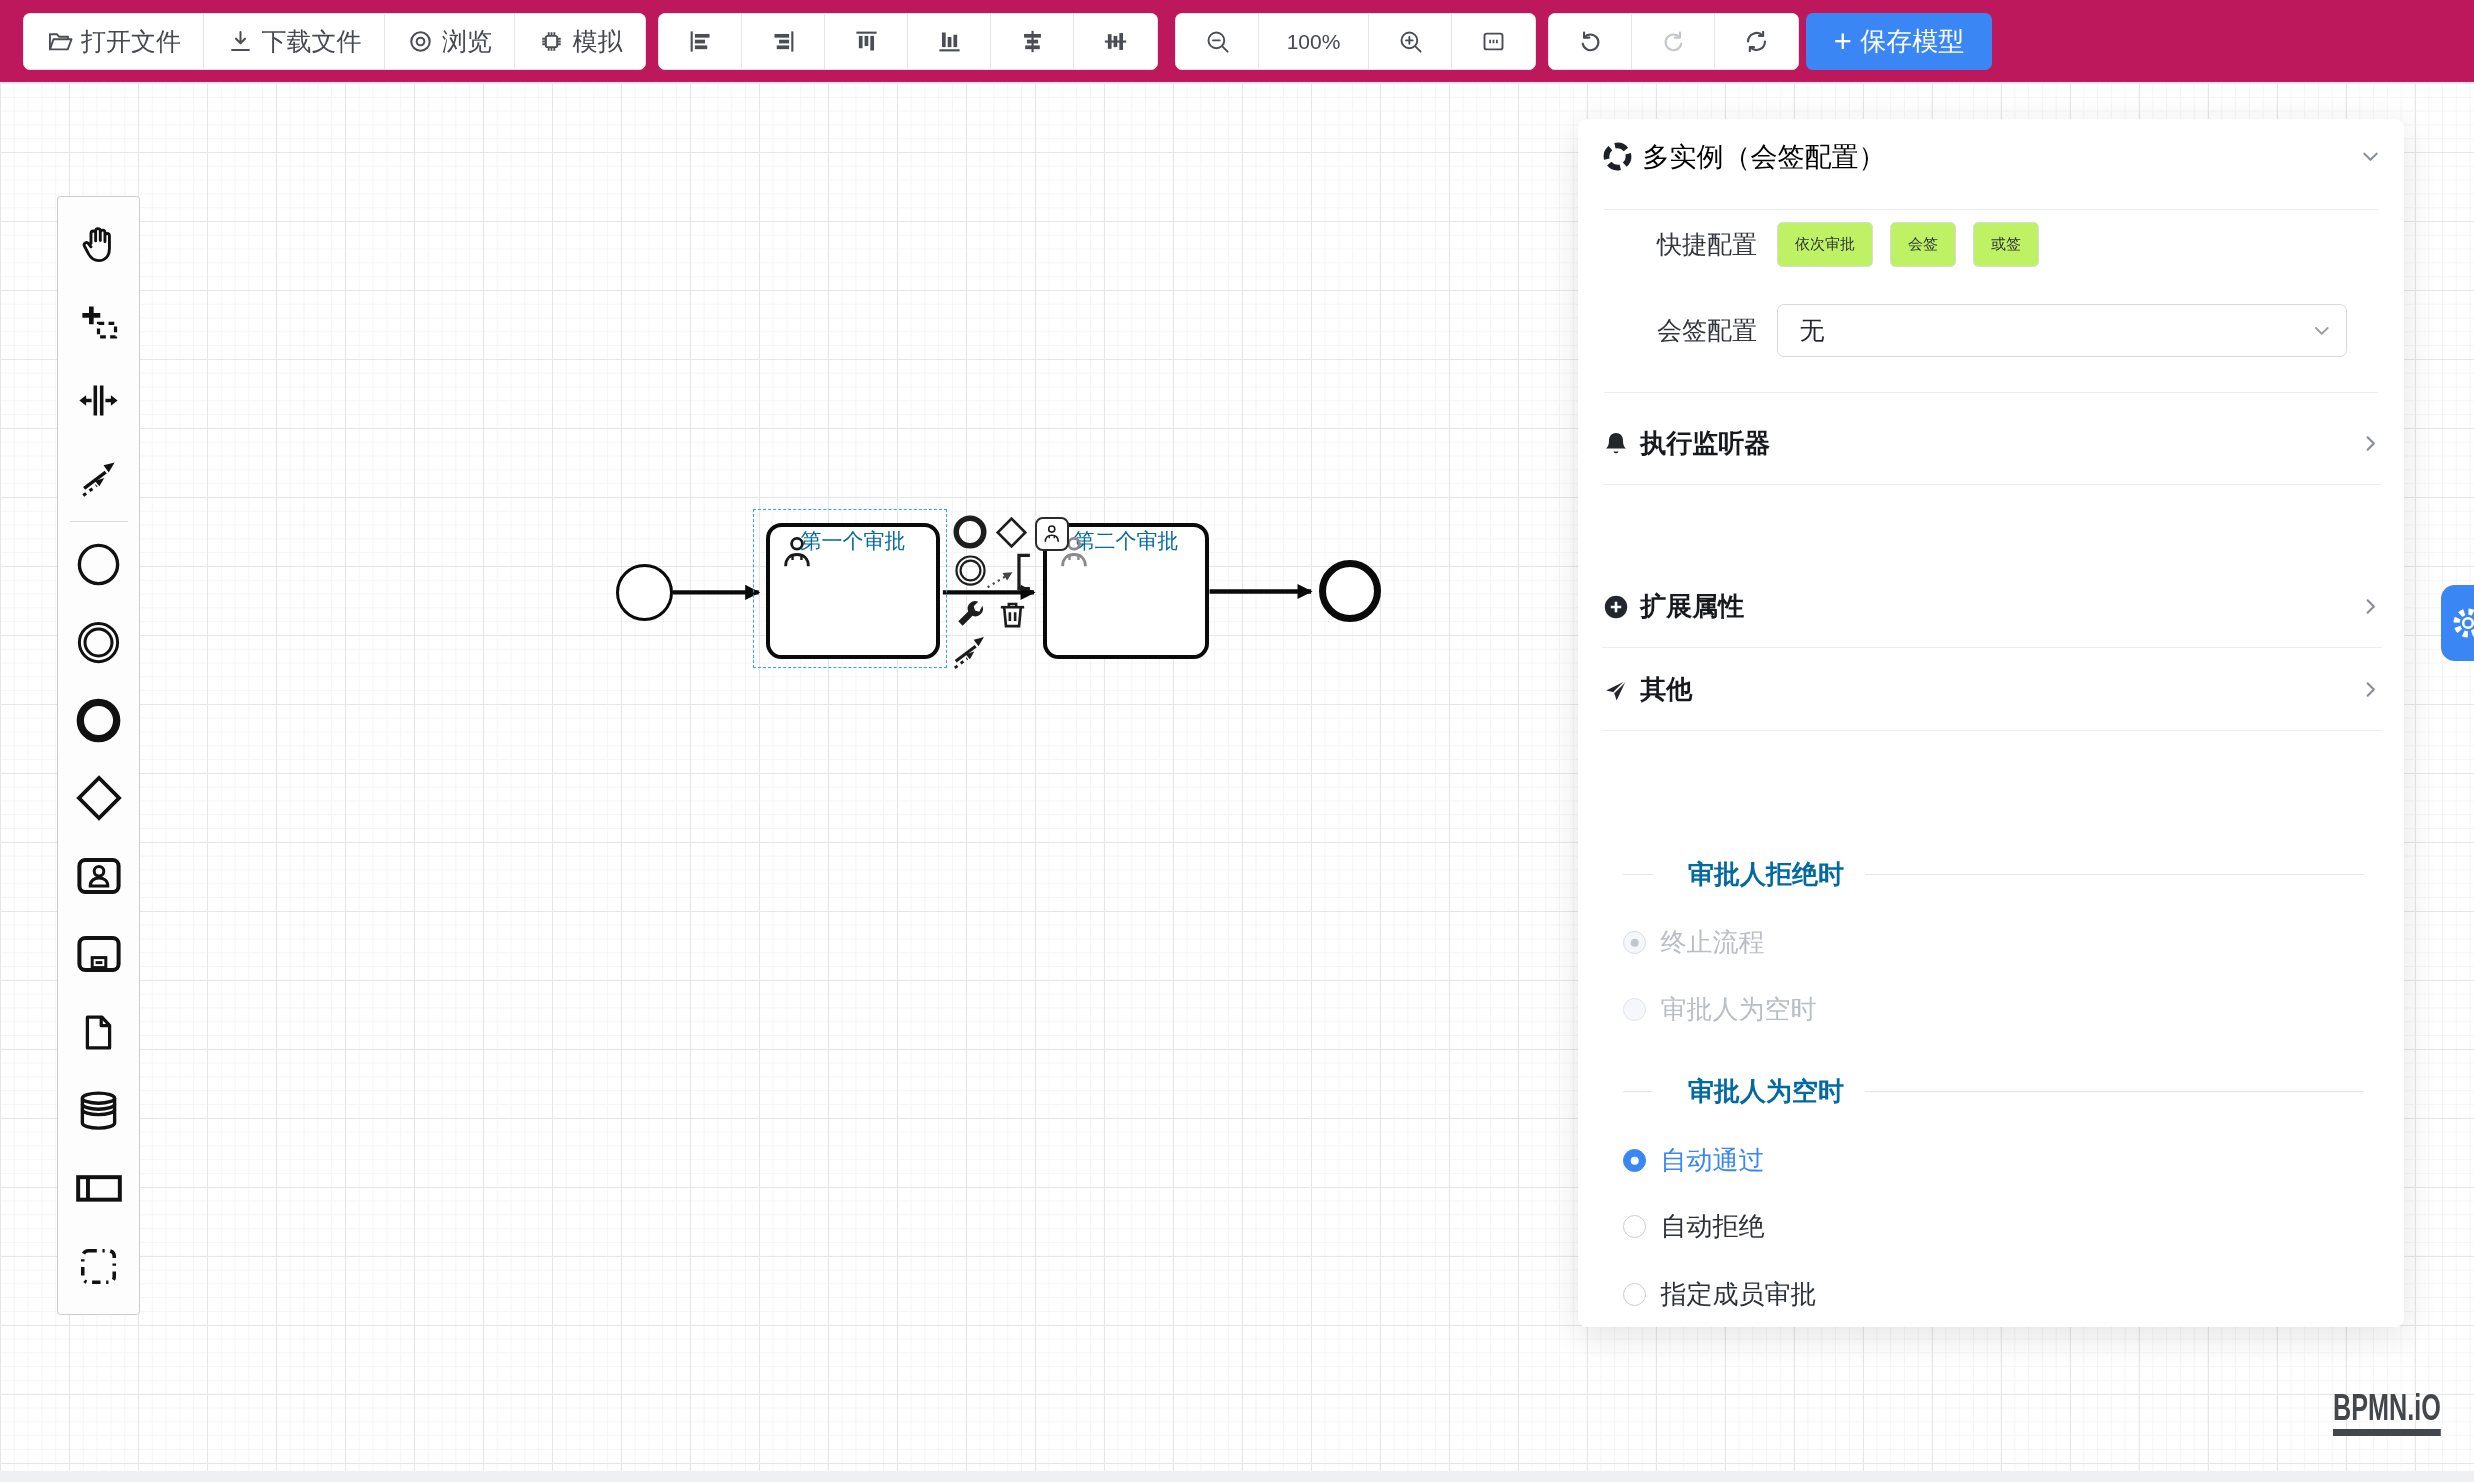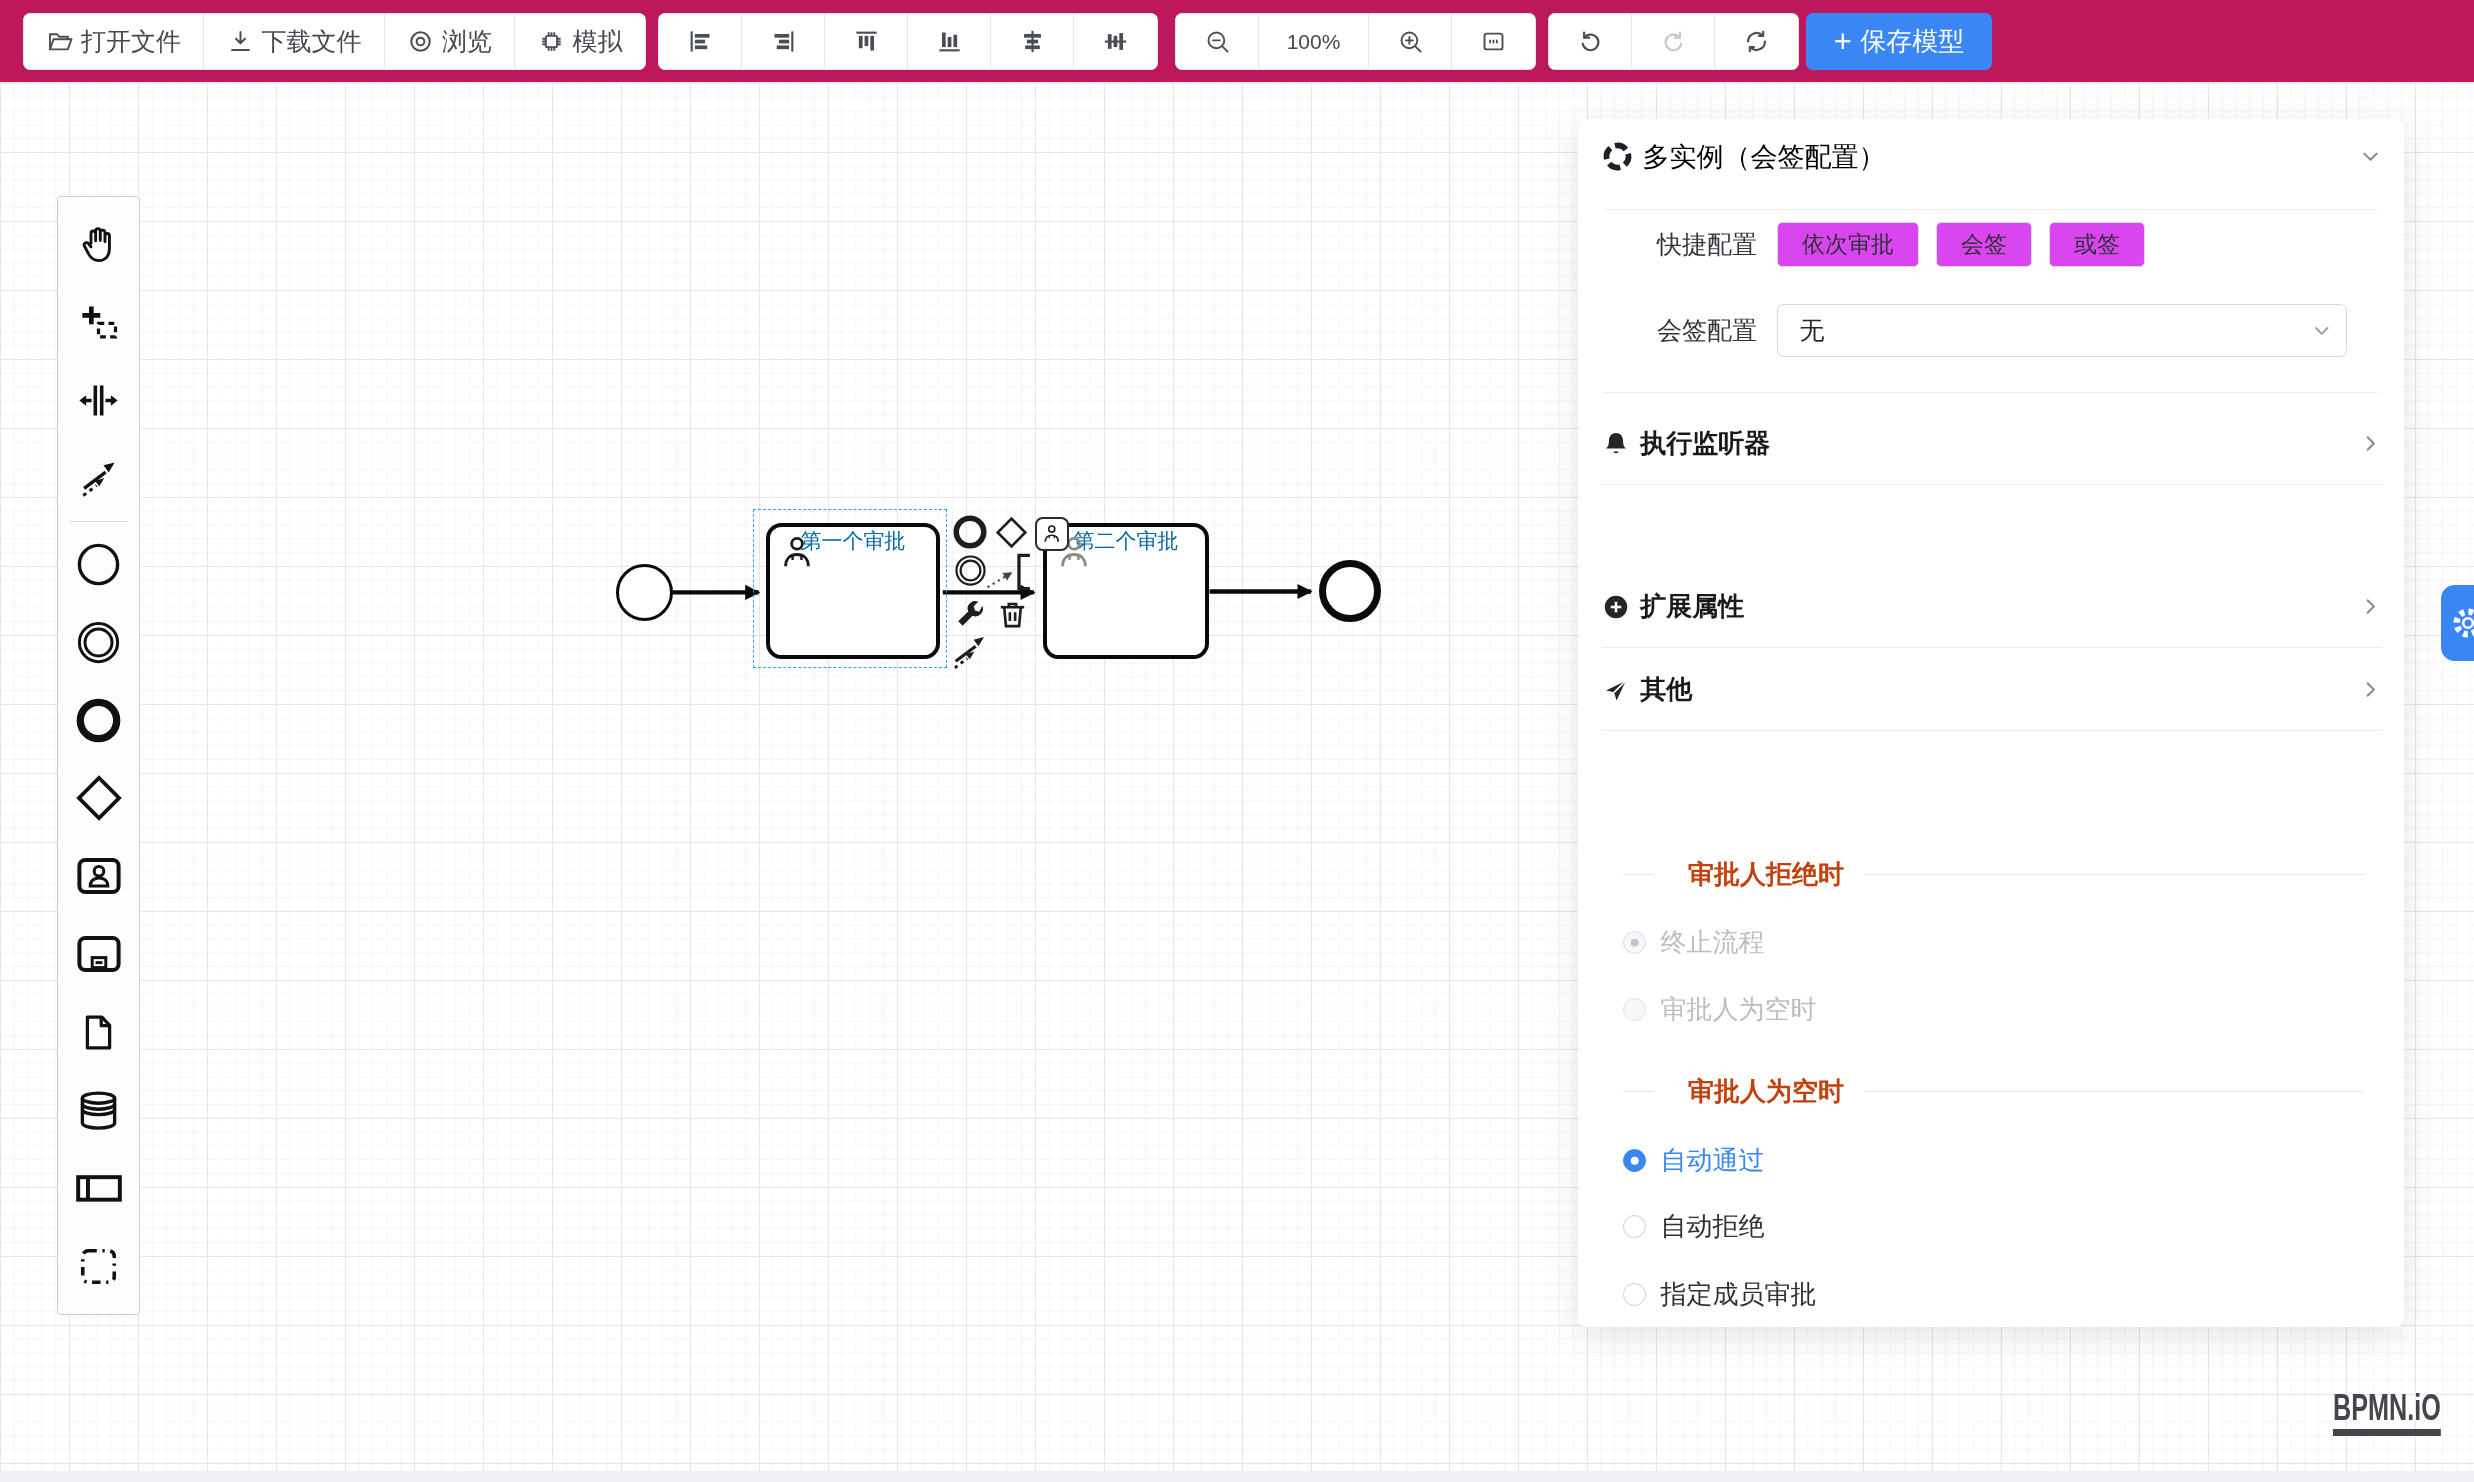--- a/index.html
+++ b/index.html
@@ -43,33 +43,33 @@
 
 .panel{position:absolute;left:1578px;top:119px;width:826px;height:1208px;background:#fff;border-radius:8.6px;box-shadow:0 8.6px 34px rgba(30,35,40,.12);z-index:30}
 .p-abs{position:absolute;left:24px;right:22.4px;display:flex;align-items:center}
 .p-hr{position:absolute;left:26px;right:26px;height:0.9px;background:#ebedef}
 .p-header{top:10.3px;height:55px}
 .p-header .hico{width:31px;height:31px;color:#1d2127;flex:none}
 .p-header .htxt{font-size:27px;color:#000000;font-weight:500;margin-left:9.5px}
 .chev{width:23px;height:23px;color:#878d94;flex:none}
 .mla{margin-left:auto}
 .p-row-label{width:155px;text-align:right;font-size:25px;color:#33373d;flex:none}
-.quick-btn{height:45px;border:0.9px solid #d8dce1;border-radius:5.2px;background:#d946ef;font-size:23px;color:#2e3238;padding:0 24px;display:flex;align-items:center}
+.quick-btn{height:45px;border:0.9px solid #d8dce1;border-radius:5.2px;background:#bef264;font-size:15px;color:#2e3238;padding:0 17px;display:flex;align-items:center}
 .p-select{margin-left:20px;width:570px;height:53px;border:0.9px solid #d5d9de;border-radius:6.9px;display:flex;align-items:center;background:#fff}
 .p-select .val{font-size:25px;color:#24282e;margin-left:21.5px}
 .p-select .chev{margin-left:auto;margin-right:13.8px;width:21.5px;height:21.5px;color:#9ba0a8}
 .sec{height:82px;border-bottom:0.9px solid #ebedef}
 .sec.last{border-bottom:none}
 .sec .sico{width:28px;height:28px;color:#23262b;flex:none}
 .sec .stxt{font-size:26px;color:#17191d;font-weight:600;margin-left:10.3px}
 .gtitle{position:absolute;left:45px;right:40px;display:flex;align-items:center}
 .gtitle .ln{height:1.7px;background:#e4e6ea}
 .gtitle .l1{width:30px;flex:none}
 .gtitle .l2{flex:1}
-.gtitle .gt{font-size:26px;font-weight:700;color:#c2410c;margin:0 21px 0 35px}
+.gtitle .gt{font-size:26px;font-weight:700;color:#0369a1;margin:0 21px 0 35px}
 .radio{position:absolute;left:45px;height:43px;display:flex;align-items:center;gap:14.6px}
 .circ{width:23px;height:23px;border-radius:50%;border:0.9px solid #c9cdd3;background:#fff;position:relative;flex:none}
 .circ::after{content:"";position:absolute;left:50%;top:50%;width:8.6px;height:8.6px;border-radius:50%;transform:translate(-50%,-50%)}
 .radio .lbl{font-size:26px;color:#2c3037}
 .radio.dis .circ{background:#f5f7fa;border-color:#e0e3e8}
 .radio.dis .lbl{color:#b9bdc4}
 .radio.dis.on .circ{border-color:#d8dce1}
 .radio.dis.on .circ::after{background:#c2c7ce}
 .radio.on.active .circ{background:#3a86f5;border-color:#3a86f5}
 .radio.on.active .circ::after{background:#fff}

